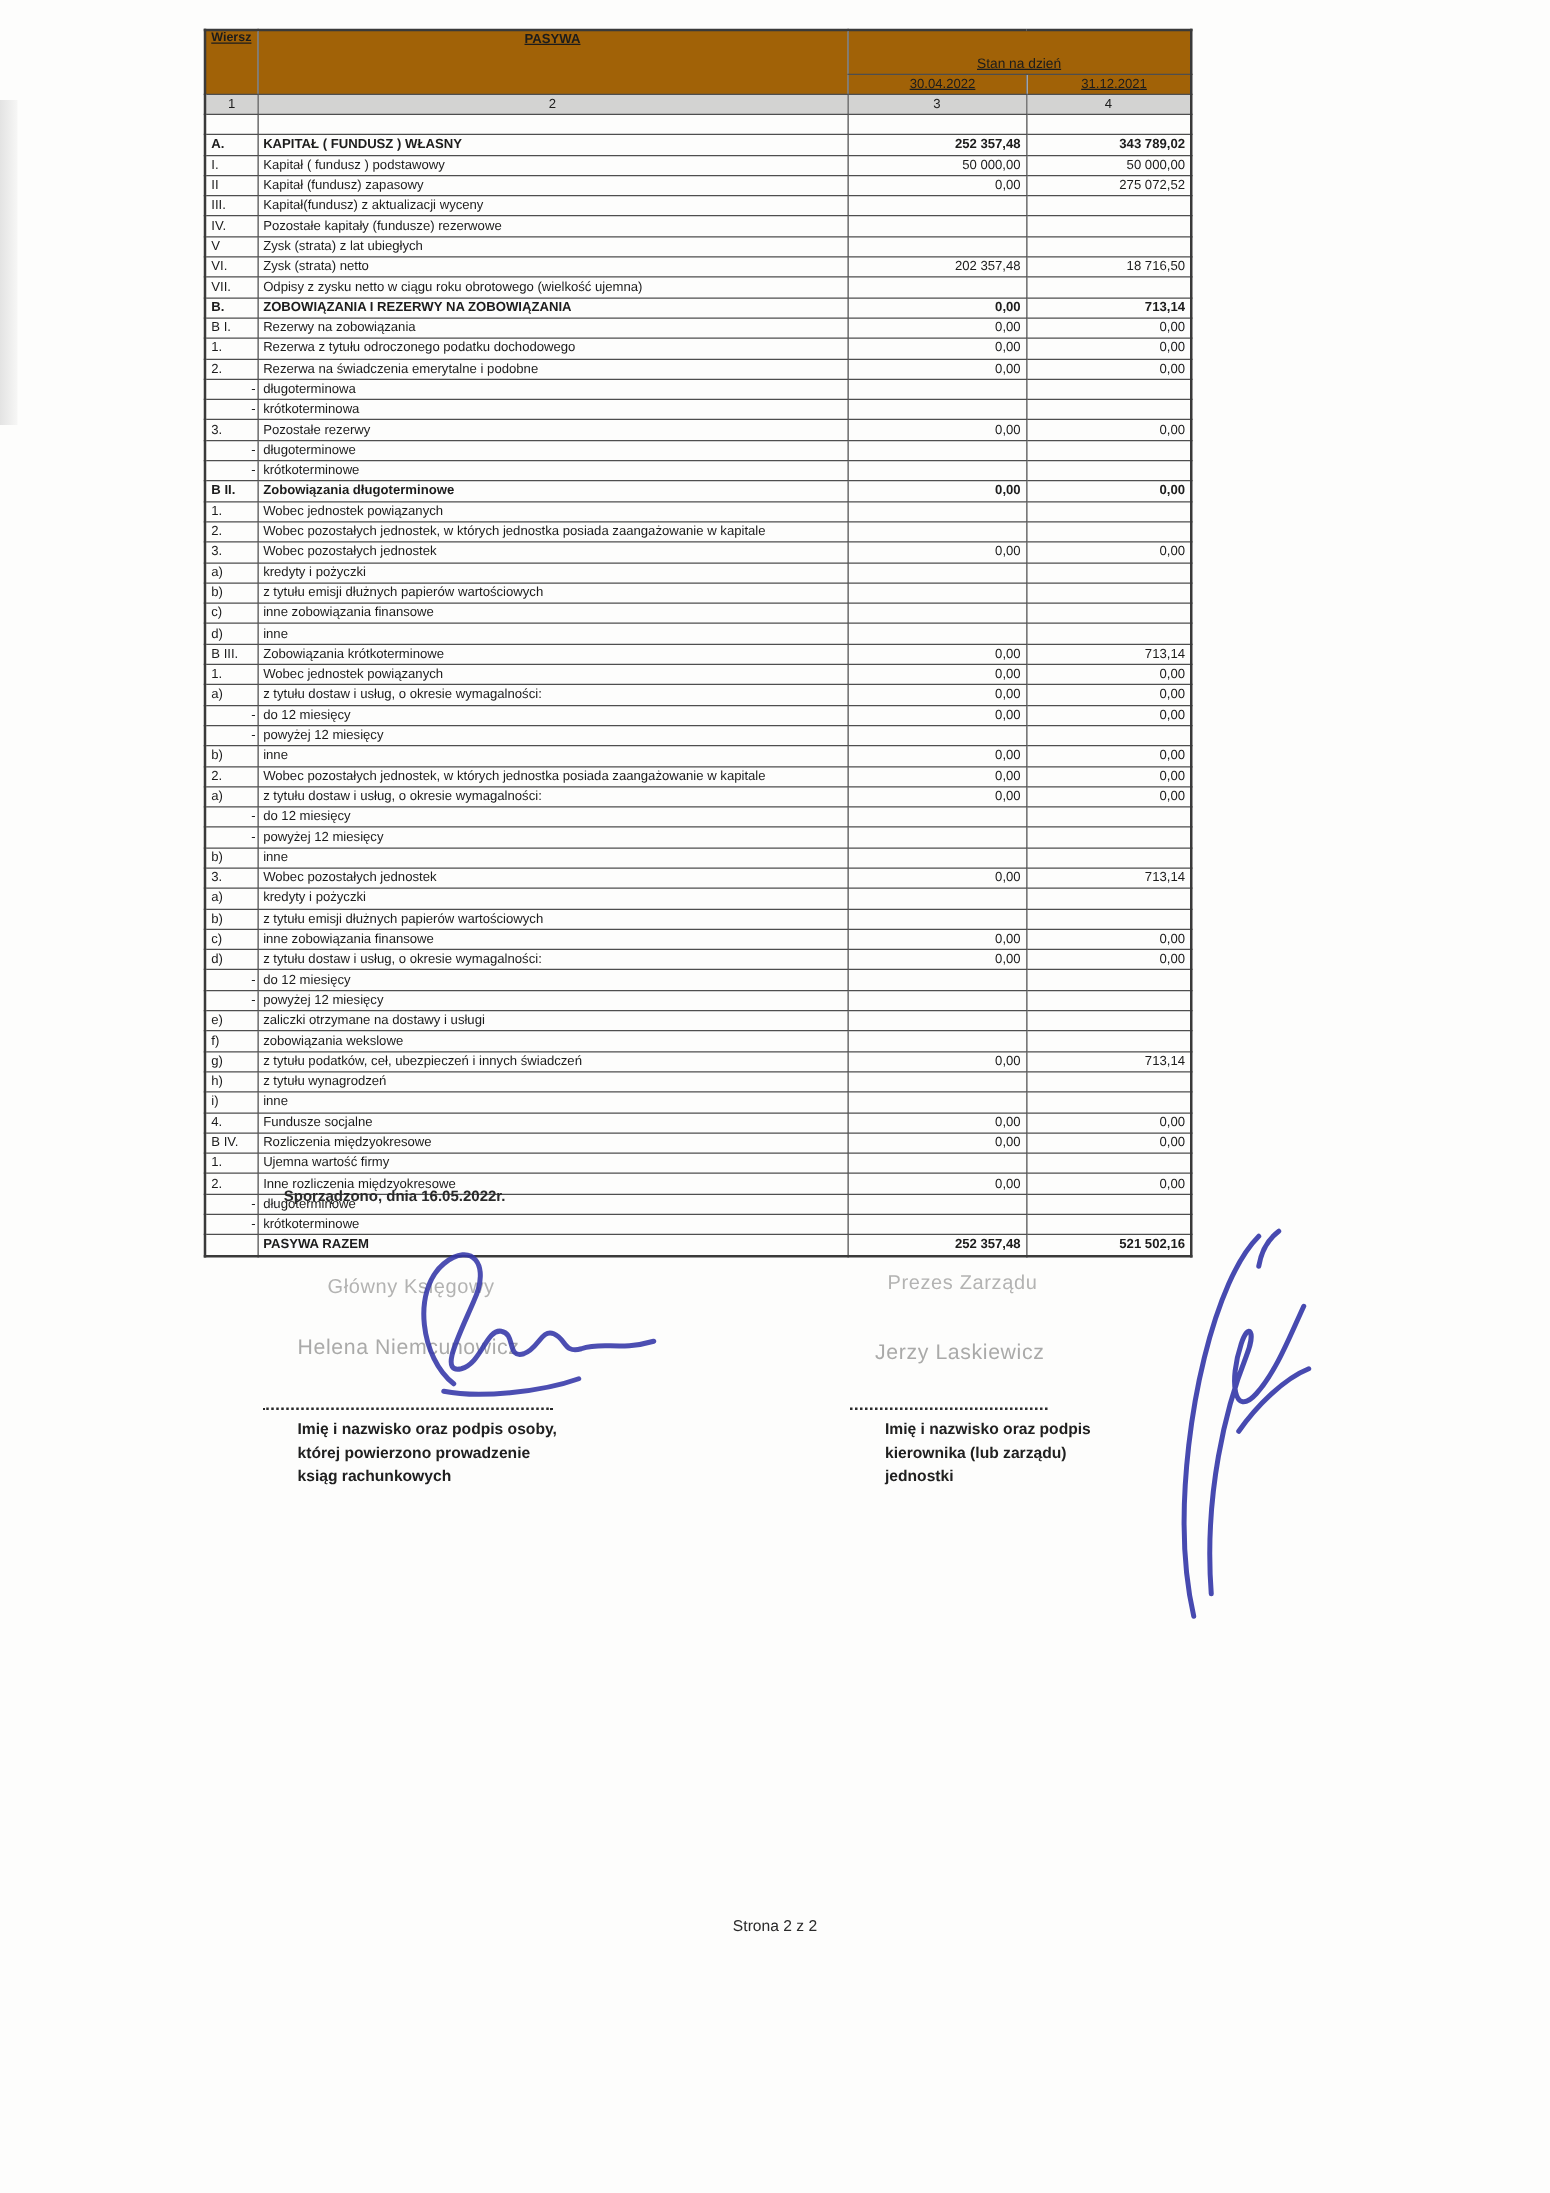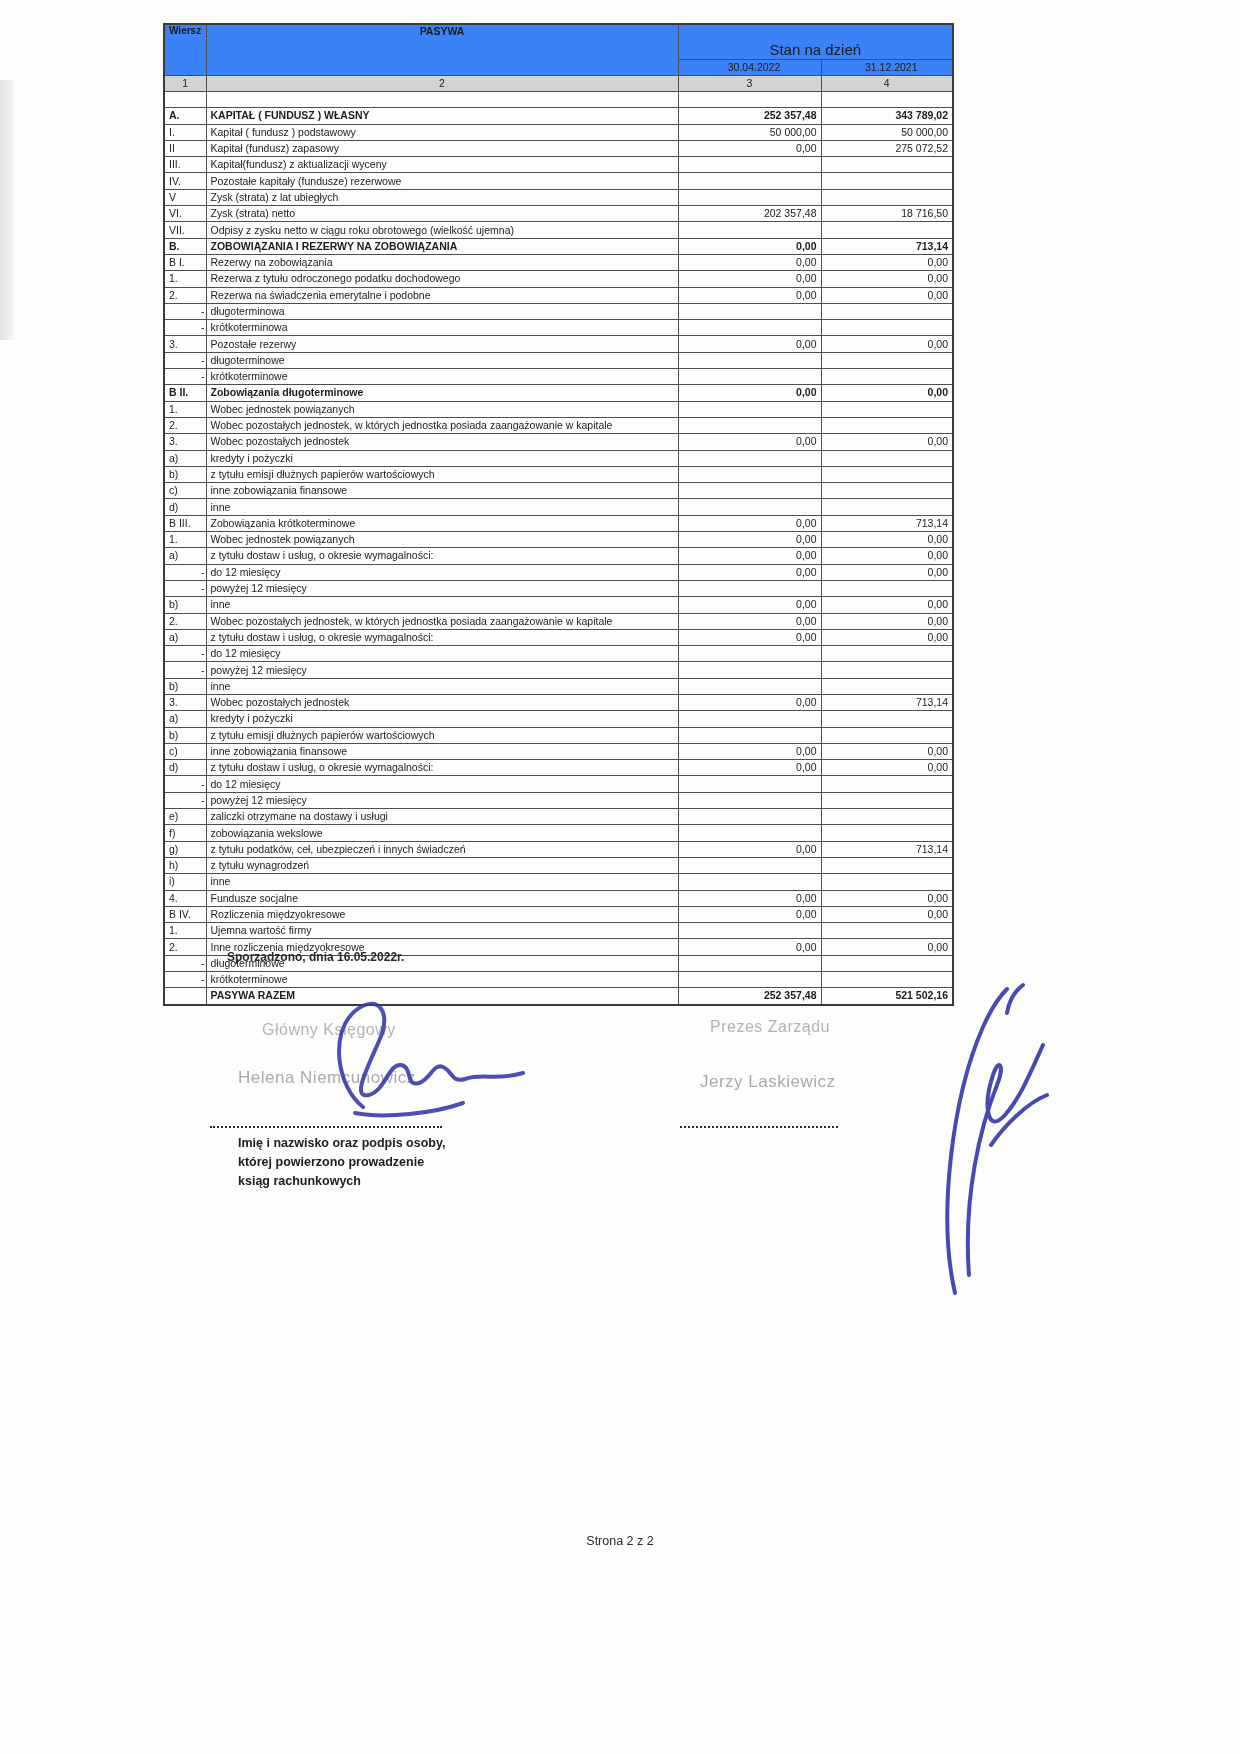--- a/index.html
+++ b/index.html
@@ -17,21 +17,21 @@
   }
   .balance-table col.w-no{width:42px;}
   .balance-table col.w-label{width:472px;}
   .balance-table col.w-v1{width:143px;}
   .balance-table col.w-v2{width:132px;}
   .balance-table th,.balance-table td{
     border:1px solid #4e4e4e;font-size:10.5px;line-height:1.05;
     padding:1px 4px;overflow:hidden;white-space:nowrap;
   }
   .balance-table{border:2px solid #3a3a3a;}
-  .balance-table thead th{background:#3b82f6;font-weight:bold;text-align:center;}
+  .balance-table thead th{background:#a16207;font-weight:bold;text-align:center;text-decoration:underline;}
   .balance-table thead .h-top{height:32px;vertical-align:bottom;}
   .balance-table thead .h-date{height:13px;font-weight:normal;padding-left:13px;}
   .balance-table thead .h-num td{background:#d3d3d2;text-align:center;height:13px;}
   .balance-table tbody td{height:13.3px;}
   .balance-table td.c-no{text-align:left;}
   .balance-table td.c-val{text-align:right;}
   .balance-table tr.bold td{font-weight:bold;}
   .balance-table tr.dash td.c-no{text-align:right;padding-right:1px;}
   .balance-table tr.spacer td{border-top:1px solid #4e4e4e;border-bottom:1px solid #4e4e4e;}
 
@@ -69,21 +69,21 @@
     <colgroup>
         <col class="w-no">
         <col class="w-label">
         <col class="w-v1">
         <col class="w-v2">
       </colgroup>
     <thead>
       <tr>
         <th class="h-top" rowspan="2" style="vertical-align:top;text-align:left;font-size:10px;">Wiersz</th>
         <th class="h-top" rowspan="2" style="vertical-align:top;">PASYWA</th>
-        <th class="h-top" colspan="2" style="font-weight:normal;font-size:15px;">Stan na dzień</th>
+        <th class="h-top" colspan="2" style="font-weight:normal;font-size:11px;">Stan na dzień</th>
       </tr>
       <tr>
         <th class="h-date">30.04.2022</th>
         <th class="h-date">31.12.2021</th>
       </tr>
       <tr class="h-num">
         <td>1</td>
         <td>2</td>
         <td>3</td>
         <td>4</td>
@@ -452,15 +452,20 @@
   </svg>
 
   <div class="dotted-rule rule-left"></div>
   <div class="dotted-rule rule-right"></div>
 
   <div class="sig-caption caption-left">
     <div>Imię i nazwisko oraz podpis osoby,</div>
     <div>której powierzono prowadzenie</div>
     <div>ksiąg rachunkowych</div>
   </div>
+  <div class="sig-caption caption-right">
+    <div>Imię i nazwisko oraz podpis</div>
+    <div>kierownika (lub zarządu)</div>
+    <div>jednostki</div>
+  </div>
 
   <div class="page-footer">Strona 2 z 2</div>
 </div>
 
 </body></html>

